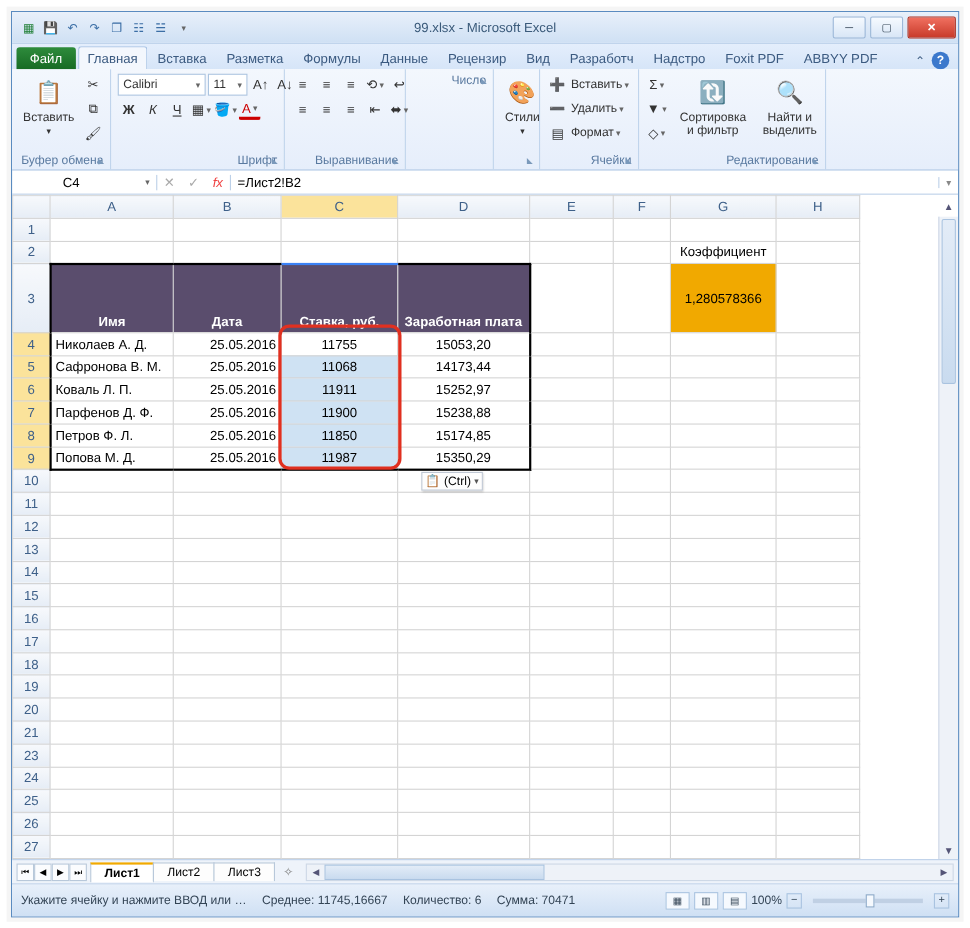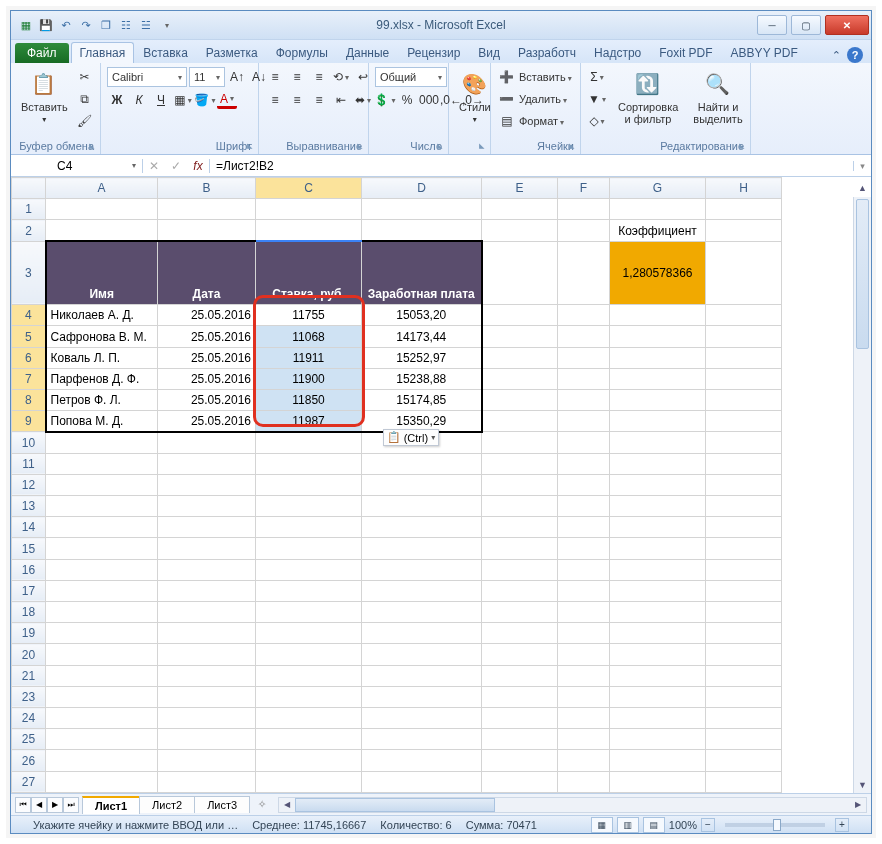--- a/index.html
+++ b/index.html
@@ -35,21 +35,21 @@
 .row { display:flex; gap:2px; align-items:center; }
 .col { display:flex; flex-direction:column; gap:2px; }
 .fontname { width:80px; height:20px; border:1px solid #abc4e0; background:#fff; font-size:11px; padding:0 4px; display:flex; align-items:center; justify-content:space-between; }
 .fontsize { width:36px; height:20px; border:1px solid #abc4e0; background:#fff; font-size:11px; padding:0 4px; display:flex; align-items:center; justify-content:space-between; }
 .dd::after{content:'▾'; font-size:8px; color:#666; margin-left:2px;}
 
 
 .formulabar { height: 22px; border-bottom: 1px solid #bcd0e8; display: flex; align-items: center; font-size: 12px; }
 .namebox { width: 92px; border-right: 1px solid #bcd0e8; display: flex; align-items: center; padding: 0 6px; justify-content: space-between; margin-left: 40px; }
 .fx-btns { display: flex; align-items: center; border-right: 1px solid #bcd0e8; }
-.fx-btns span { width: 22px; text-align: center; color: #7f1d1d; }
+.fx-btns span { width: 22px; text-align: center; color: #ef4444; }
 .fx-input { flex: 1; display: flex; align-items: center; padding: 0 6px; }
 .fb-expand { width:18px; border-left:1px solid #bcd0e8; display:flex; align-items:center; justify-content:center; color:#888; font-size:9px;}
 
 
 .gridwrap { flex: 1; display: flex; overflow: hidden; position: relative; }
 .grid { border-collapse: collapse; table-layout: fixed; font-size: 12px; }
 .grid th, .grid td { border: 1px solid #d4d4d4; height: 20px; padding: 0; text-align: center; color: #000; font-weight: normal; background:#fff;}
 .grid .colhdr th { background: linear-gradient(#f7f9fc,#e6edf6); color: #3e6089; font-size: 12px; height: 20px; }
 .grid .colhdr th.sel { background: #fbe39b; }
 .grid .rowhdr { background: linear-gradient(#f7f9fc,#e6edf6); color: #3e6089; width: 34px; font-size:12px;}
@@ -81,21 +81,21 @@
 .tabnav span{ width:16px; height:16px; border:1px solid #b8c8da; display:flex;align-items:center;justify-content:center; font-size:8px; background:#fbfcfe;}
 .sheettab { padding: 2px 12px; background:#fdfdfd; border:1px solid #b8c8da; border-bottom:none; margin-left:-1px;}
 .sheettab.active{ background:#fff; font-weight:bold; border-top:2px solid #f1a900;}
 .newsheet{ width:24px; text-align:center; color:#888;}
 .hscroll{ flex:1; margin:0 4px; height:16px; background:#eef2f8; border:1px solid #cdd8e6; position:relative; display:flex; align-items:center;}
 .hscroll .arr{width:16px; text-align:center; font-size:8px; color:#557;}
 .hscroll .track{flex:1; position:relative; height:100%;}
 .hscroll .thumb{position:absolute; left:0; top:0; bottom:0; width:200px; background:linear-gradient(#e3ecf7,#c9dbef); border:1px solid #a9c3e0;}
 
 
-.statusbar { height: 18px; background: linear-gradient(#e8f0fa,#cfe0f4); border-top:1px solid #bcd0e8; display:flex; align-items:center; font-size:11px; color:#345; padding: 0 22px; gap:14px;}
+.statusbar { height: 30px; background: linear-gradient(#e8f0fa,#cfe0f4); border-top:1px solid #bcd0e8; display:flex; align-items:center; font-size:11px; color:#345; padding: 0 8px; gap:14px;}
 .statusbar .right{ margin-left:auto; display:flex; align-items:center; gap:4px;}
 .viewbtn{ width:22px; height:16px; border:1px solid #a9c3e0; background:#f5f9fe; display:flex; align-items:center; justify-content:center; font-size:9px;}
 .zoom-slider{ width:100px; height:4px; background:#c0d0e4; position:relative; margin:0 6px;}
 .zoom-slider .knob{ position:absolute; left:48px; top:-4px; width:8px; height:12px; background:#f5f9fe; border:1px solid #8aa8c8;}
 .zmbtn{ width:14px; height:14px; border:1px solid #a9c3e0; display:flex;align-items:center;justify-content:center; font-size:10px;}
 </style>
 </head>
 <body>
 
 <div class="window">
@@ -193,32 +193,20 @@
           <span class="smbtn">≡</span>
           <span class="smbtn">≡</span>
           <span class="smbtn">⇤</span>
           <span class="smbtn dd">⬌</span>
         </div>
       </div>
       <div class="rgroup-label">Выравнивание</div>
     </div>
 
     <div class="rgroup" style="width:80px;">
-      <div class="rgroup-content col" style="gap:3px;">
-        <div class="fontname dd" style="width:72px;">
-            <span>Общий</span>
-          </div>
-        <div class="row">
-          <span class="smbtn dd">💲</span>
-          <span class="smbtn">%</span>
-          <span class="smbtn">000</span>
-          <span class="smbtn">,0←</span>
-          <span class="smbtn">,0→</span>
-        </div>
-      </div>
       <div class="rgroup-label">Число</div>
     </div>
 
     <div class="rgroup" style="width:42px;">
       <div class="rgroup-content">
         <div class="bigbtn">
           <div class="bigico">🎨</div>
           <span>Стили</span>
           <span style="font-size:8px;">▾</span>
         </div>

